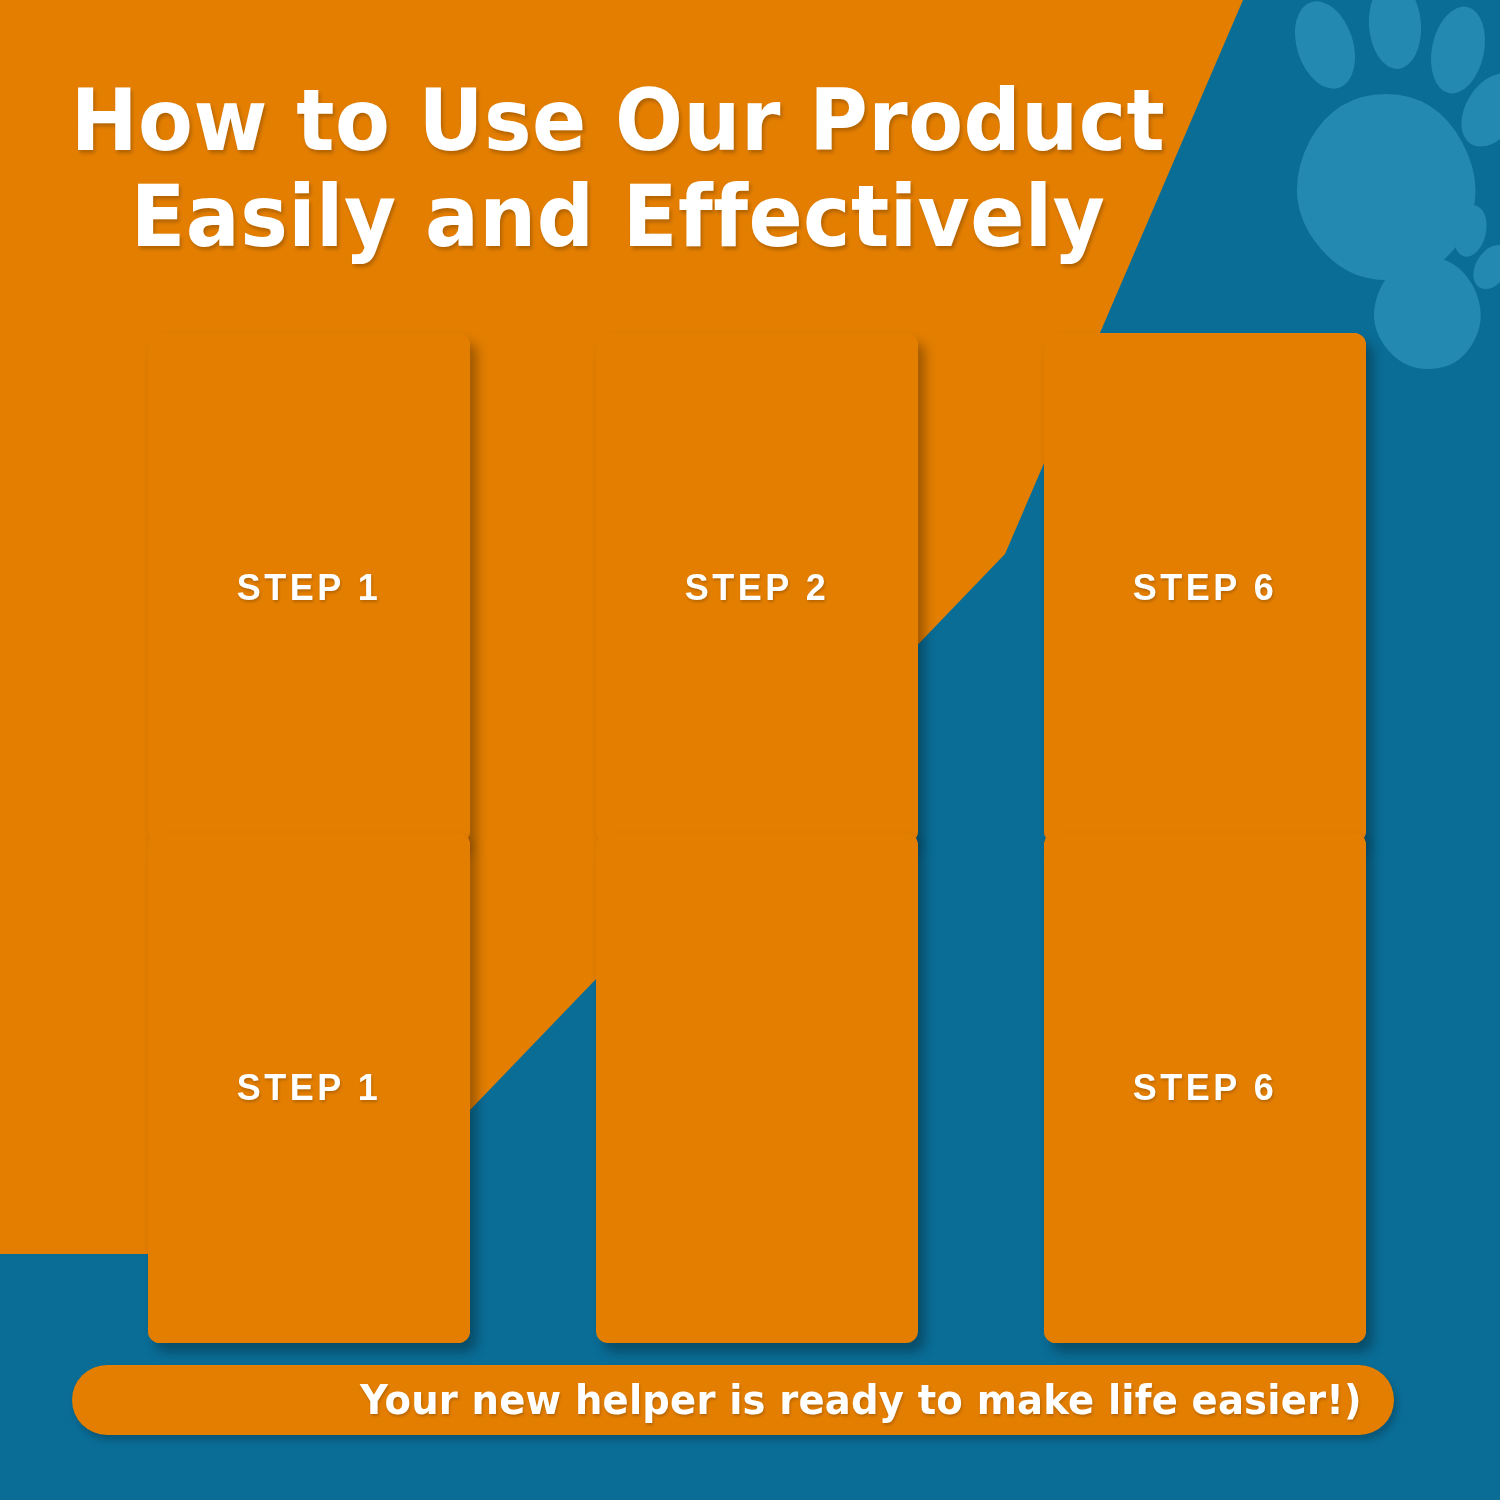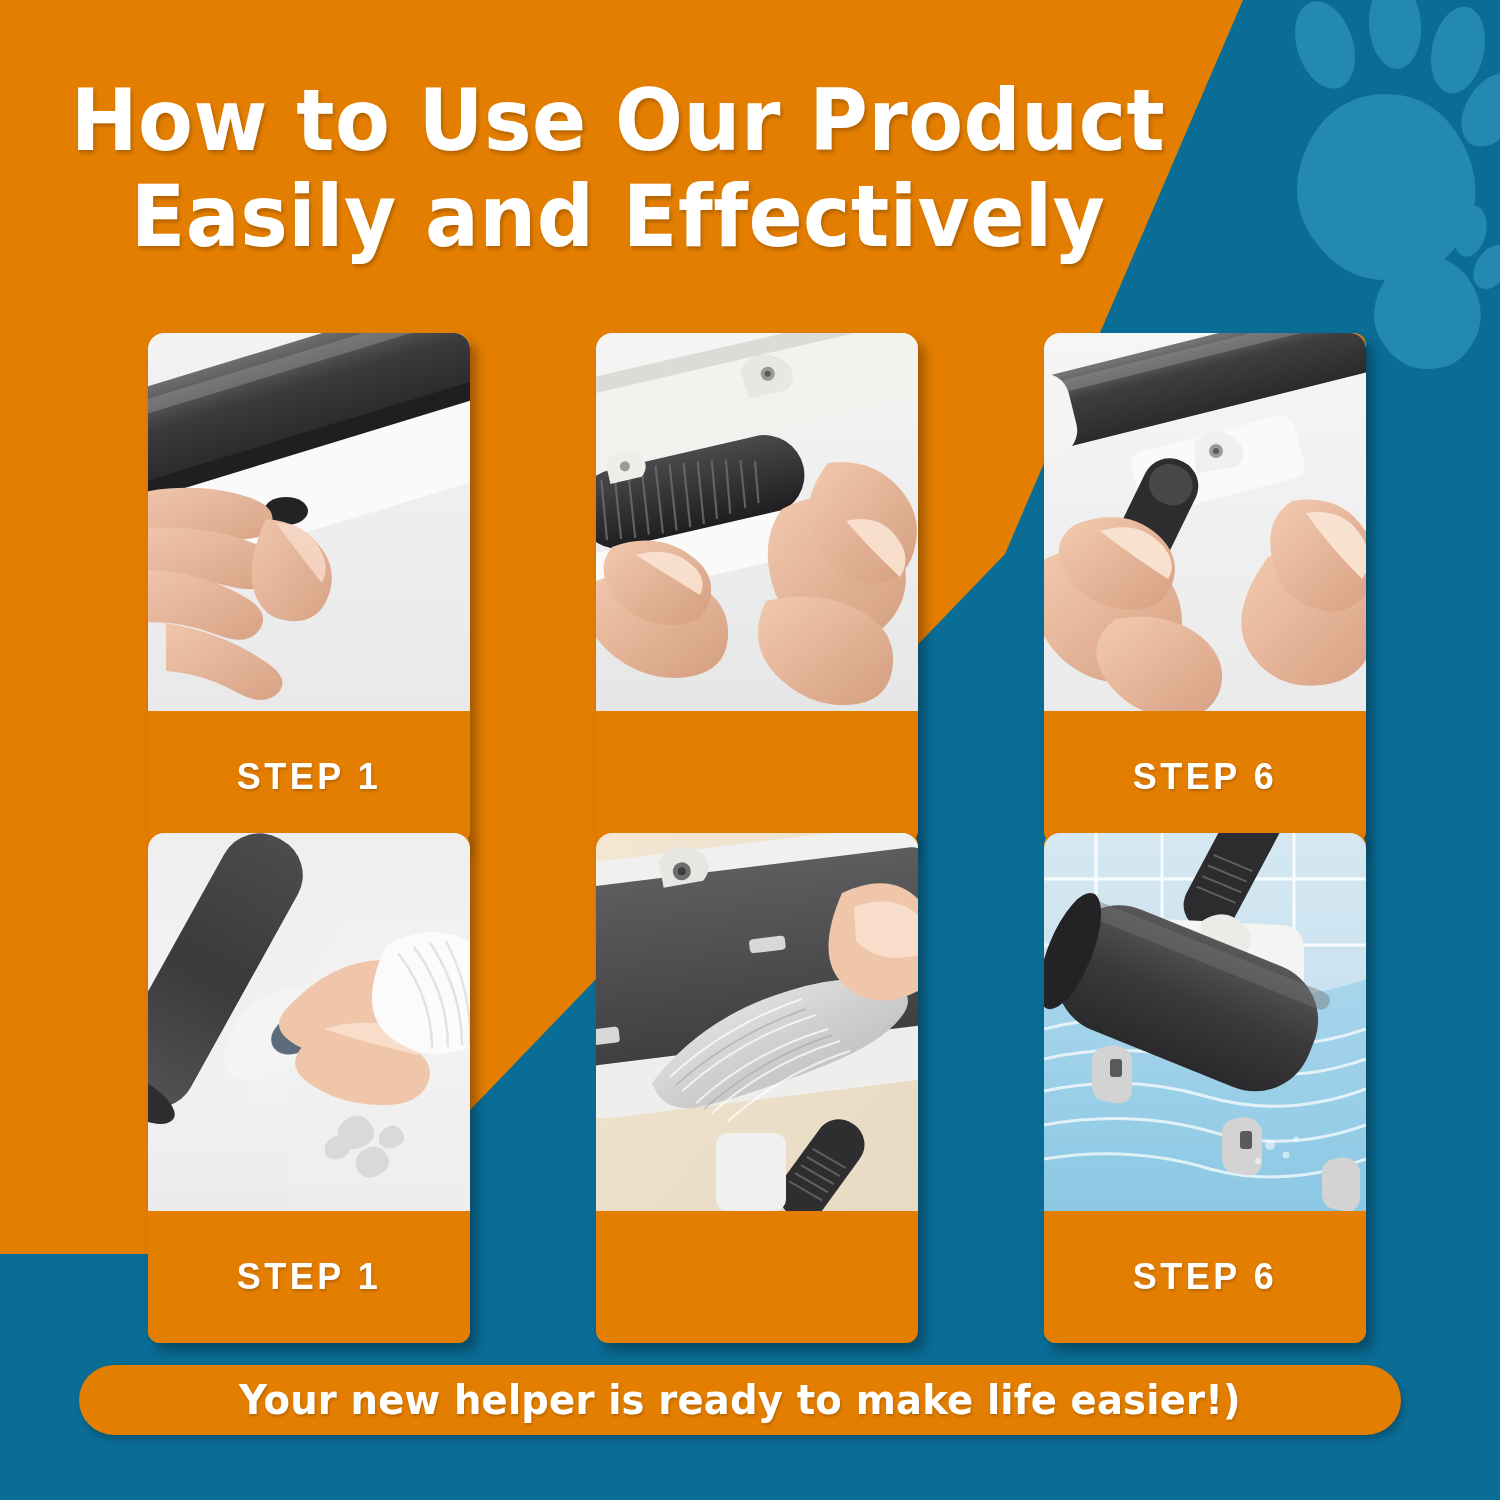--- a/index.html
+++ b/index.html
@@ -54,21 +54,21 @@
     row-gap:33px;
     z-index:4;
   }
   .card {
     position:relative;
     width:322px; height:510px;
     border-radius:12px;
     background:#e37e00;
     box-shadow:7px 9px 12px rgba(0,0,0,0.30);
     overflow:hidden;
-    display:flex; flex-direction:column;
+    display:flex; flex-direction:row;
   }
   .photo {
     position:relative;
     height:378px;
     overflow:hidden;
     border-top-left-radius:16px;
     border-top-right-radius:16px;
   }
   .caption {
     flex:1;
@@ -82,25 +82,25 @@
     letter-spacing:3.5px;
     text-shadow:1px 2px 3px rgba(0,0,0,0.20);
   }
 
   
   .scene { position:absolute; inset:0; }
 
   
   #banner {
     position:absolute;
-    left:79px; top:1365px;
+    left:72px; top:1365px;
     width:1322px; height:70px;
     background:#e37e00;
     border-radius:35px;
-    display:flex; align-items:center; justify-content:center;
+    display:flex; align-items:center; justify-content:flex-end;
     box-shadow:3px 5px 7px rgba(0,0,0,0.22);
     z-index:6;
   }
   #banner span {
     color:#ffffff;
     font-family:"DejaVu Sans", sans-serif;
     font-weight:bold;
     font-size:41px;
     letter-spacing:0.2px;
     transform:scaleX(0.94);
@@ -226,20 +226,23 @@
           <path d="M186 176 q40 -22 80 -4 q34 16 42 54 q8 40 -18 66 q-26 26 -64 14 q-38 -12 -50 -56 q-12 -44 10 -74 z"></path>
           <path d="M232 130 q44 -6 72 26 q24 28 14 62 q-10 34 -44 32 q-34 -2 -54 -40 q-20 -38 12 -80 z"></path>
           <path d="M170 268 q60 -14 104 16 q28 20 22 54 q-6 32 -44 34 q-40 2 -72 -30 q-30 -32 -10 -74 z"></path>
           <path d="M-4 250 q56 -26 106 2 q32 18 30 52 q-2 34 -40 40 q-44 6 -80 -26 q-34 -32 -16 -68 z"></path>
           <path d="M16 214 q44 -16 78 8 q26 18 20 44 q-6 26 -38 26 q-36 0 -58 -28 q-20 -28 -2 -50 z"></path>
         </g>
         <path d="M40 222 q34 -10 56 10 q16 14 8 30 q-36 -22 -64 -40 z" fill="#fbe6d6" opacity="0.85"></path>
         <path d="M250 188 q34 -8 52 18 q14 20 2 38 q-32 -30 -54 -56 z" fill="#fbe6d6" opacity="0.85"></path>
       </svg>
     </div>
+    <div class="caption">
+      <span>STEP 2</span>
+    </div>
   </div>
 
   <div class="card">
     <div class="photo">
       <svg class="scene" viewBox="0 0 322 378" preserveAspectRatio="none">
         <defs>
           <linearGradient id="s3bg" x1="0" y1="0" x2="0" y2="1">
             <stop offset="0" stop-color="#f6f6f6"></stop>
               <stop offset="1" stop-color="#eaeaea"></stop>
           </linearGradient>

